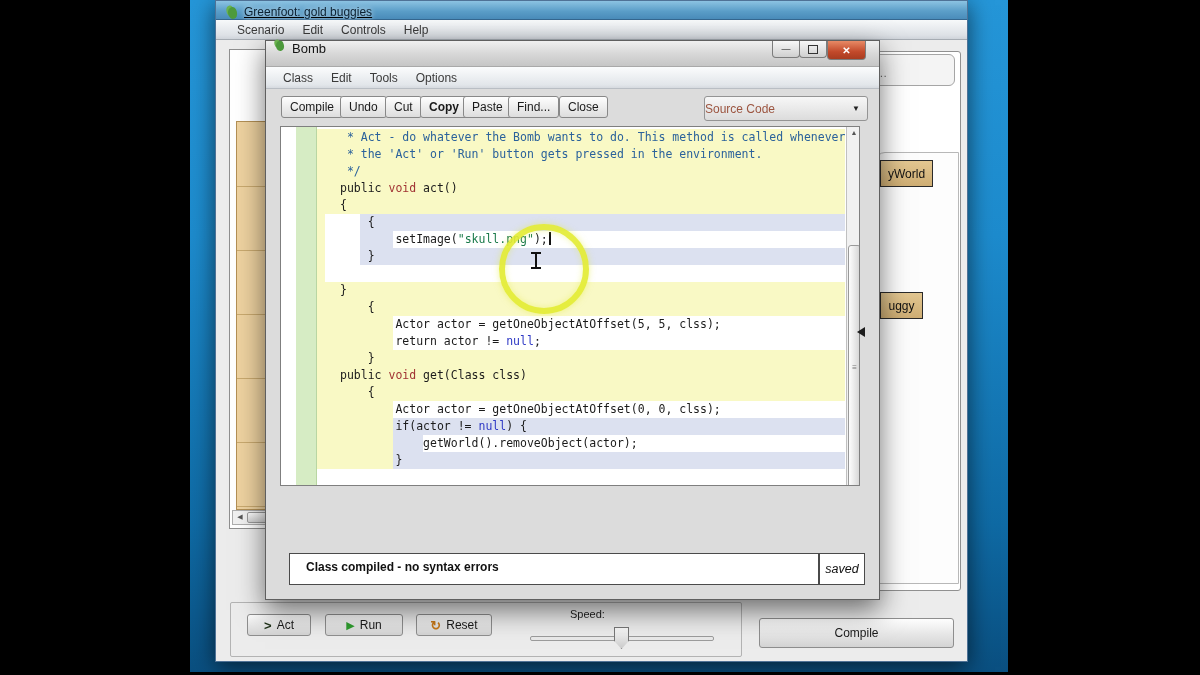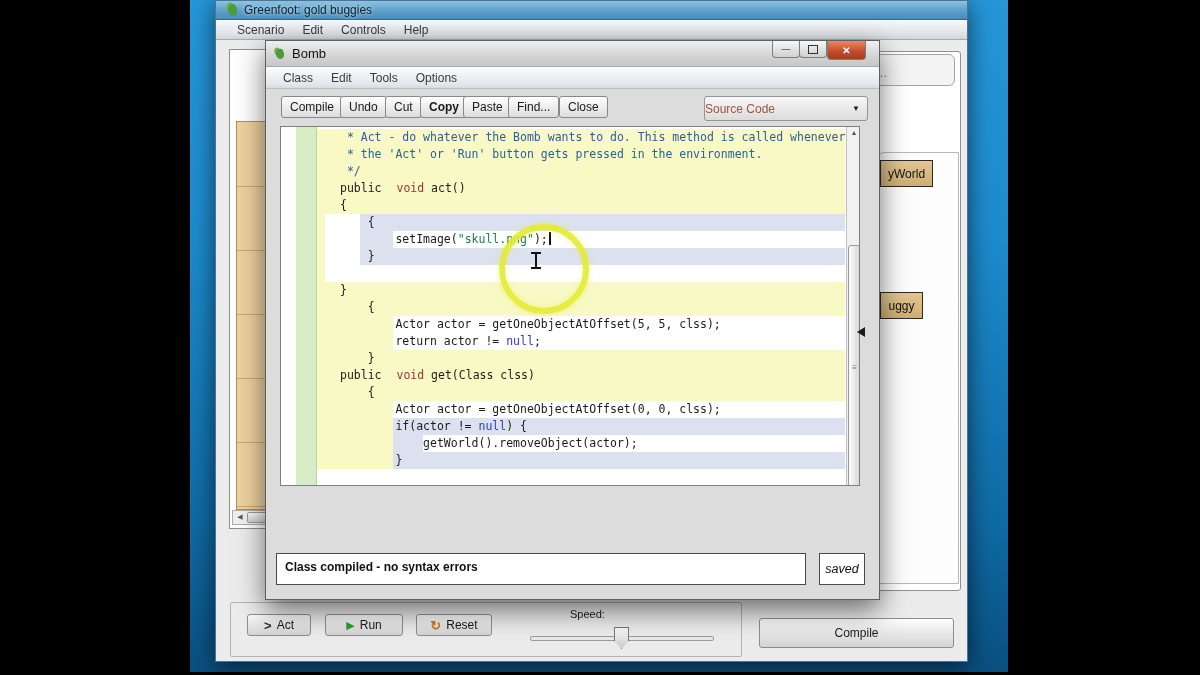--- a/index.html
+++ b/index.html
@@ -9,21 +9,21 @@
 
   
   .desktop{left:190px;top:0;width:818px;height:672px;
     background:linear-gradient(180deg,#2596d8 0%,#1d8bcd 35%,#0f6aa4 78%,#0a4f80 100%);}
 
   
   .main-window{left:215px;top:0;width:751px;height:660px;background:#ececec;
     border:1px solid #4f7296;box-shadow:0 5px 22px rgba(0,0,0,.6);}
   .mw-titlebar{left:0;top:0;width:100%;height:18px;
     background:linear-gradient(180deg,#8cc3e2 0%,#5c9fc9 55%,#4a8cba 100%);
-    border-bottom:1px solid #35678f;display:flex;align-items:center;}
+    border-bottom:1px solid #35678f;display:flex;align-items:flex-end;text-decoration:underline;}
   .mw-title{font-size:12px;color:#0d2233;margin-left:7px;text-shadow:0 0 5px rgba(255,255,255,.9);}
   .footprint{width:9px;height:12px;margin-left:12px;background:#4d9a3c;border-radius:55% 45% 50% 50%;
     transform:rotate(-14deg);box-shadow:-2px -3px 0 -1px #6ab24f;}
   .fp-small{width:8px;height:10px;margin-left:10px;}
   .mw-menubar{left:0;top:19px;width:100%;height:20px;
     background:linear-gradient(180deg,#f7f9fa 0%,#dde1e6 80%,#cfd4da 100%);
     border-bottom:1px solid #a6acb3;display:flex;align-items:center;padding-left:12px;box-sizing:border-box;}
   .menu-item{font-size:12px;color:#3a3a3a;padding:0 9px;cursor:default;}
 
   
@@ -62,21 +62,21 @@
   .slider-thumb{position:absolute;left:383px;top:24px;width:13px;height:20px;
     background:linear-gradient(180deg,#fafafa,#cccccc);border:1px solid #777;
     clip-path:polygon(0 0,100% 0,100% 62%,50% 100%,0 62%);}
   .compile-main{left:543px;top:617px;width:195px;height:30px;}
 
   
   .editor{left:265px;top:40px;width:613px;height:558px;background:#dcdcdc;
     border:1px solid #5f5f5f;box-shadow:0 10px 26px rgba(0,0,0,.55);}
   .ed-titlebar{left:0;top:0;width:100%;height:25px;
     background:linear-gradient(180deg,#f0f0f0 0%,#d8d8d8 50%,#c6c6c6 100%);
-    border-bottom:1px solid #a9a9a9;display:flex;align-items:center;}
+    border-bottom:1px solid #a9a9a9;display:flex;align-items:flex-start;}
   .ed-title{font-size:13px;color:#141414;margin-left:8px;}
   .cap-btn{position:absolute;top:0;height:16px;border:1px solid #7c7c7c;border-top:none;
     border-radius:0 0 4px 4px;background:linear-gradient(180deg,#f7f7f7,#cfcfcf);
     display:flex;align-items:center;justify-content:center;font-size:9px;color:#333;}
   .cap-min{left:506px;width:26px;}
   .cap-max{left:533px;width:26px;}
   .cap-close{left:561px;width:37px;height:18px;background:linear-gradient(180deg,#e88a66,#c2492a 60%,#a93c20);
     color:#fff;font-weight:bold;font-size:10px;}
   .max-glyph{width:8px;height:7px;border:1px solid #333;}
   .ed-menubar{left:0;top:26px;width:100%;height:22px;
@@ -93,40 +93,40 @@
   .chev{font-size:8px;color:#222;margin-right:7px;}
 
   
   .code-panel{left:14px;top:85px;width:580px;height:360px;background:#fff;border:1px solid #7f7f7f;
     box-sizing:border-box;overflow:hidden;}
   .gutter{position:absolute;left:15px;top:0;width:20px;height:404px;background:#d6ecc4;
     border-right:1px solid #b9d6a2;}
   .code-view{position:absolute;left:36px;top:0;width:528px;height:404px;overflow:hidden;padding-top:2px;}
   .code-line{height:17px;line-height:17px;white-space:pre;padding-left:23px;
     font-family:"DejaVu Sans Mono",monospace;font-size:11.5px;color:#1b1b1b;}
-  .tok-p{color:#1b1b1b;} .tok-k{color:#a03333;margin-left:8px;} .tok-c{color:#2b629b;}
+  .tok-p{color:#1b1b1b;} .tok-k{color:#a03333;} .tok-c{color:#2b629b;}
   .tok-s{color:#1a7a4a;} .tok-n{color:#2f39c5;}
   .caret{display:inline-block;width:2px;height:13px;background:#111;vertical-align:-2px;margin-left:1px;}
 
   .vscroll{position:absolute;left:565px;top:0;width:14px;height:418px;background:#f1f1f1;
     border-left:1px solid #c0c0c0;}
   .hscroll{position:absolute;left:0;top:404px;width:565px;height:14px;background:#f1f1f1;
     border-top:1px solid #c0c0c0;}
   .sb-arrow{position:absolute;font-size:7px;color:#555;width:14px;height:12px;text-align:center;line-height:12px;}
   .v-thumb{position:absolute;left:1px;top:118px;width:11px;height:242px;
     background:linear-gradient(90deg,#fdfdfd,#d4d4d4);border:1px solid #9a9a9a;border-radius:3px;
     display:flex;align-items:center;justify-content:center;font-size:8px;color:#777;}
   .h-thumb{position:absolute;left:14px;top:2px;width:538px;height:10px;
     background:linear-gradient(180deg,#fdfdfd,#d4d4d4);border:1px solid #9a9a9a;border-radius:3px;
     display:flex;align-items:center;justify-content:center;font-size:8px;color:#777;}
   .h-grip{transform:rotate(90deg);display:inline-block;}
 
   
-  .status-box{position:absolute;left:10px;top:512px;width:530px;height:32px;background:#fff;
-    border:1px solid #4a4a4a;font-size:12px;font-weight:bold;color:#111;padding:6px 8px;box-sizing:border-box;}
+  .status-box{position:absolute;left:23px;top:512px;width:530px;height:32px;background:#fff;
+    border:1px solid #4a4a4a;font-size:12px;font-weight:bold;color:#111;padding:6px 16px;box-sizing:border-box;}
   .saved-box{position:absolute;left:553px;top:512px;width:46px;height:32px;background:#fff;
     border:1px solid #4a4a4a;font-size:12.5px;font-style:italic;color:#111;
     display:flex;align-items:center;justify-content:center;box-sizing:border-box;}
 
   
   .click-ring{left:499px;top:224px;width:78px;height:78px;border:6px solid rgba(227,236,52,.92);
     border-radius:50%;z-index:56;box-shadow:0 0 6px rgba(227,236,52,.5), inset 0 0 6px rgba(227,236,52,.4);}
   .ibeam{left:531px;top:252px;width:10px;height:13px;z-index:57;
     border-top:2px solid #111;border-bottom:2px solid #111;
     background:linear-gradient(to right,transparent 4px,#111 4px,#111 6px,transparent 6px);}

